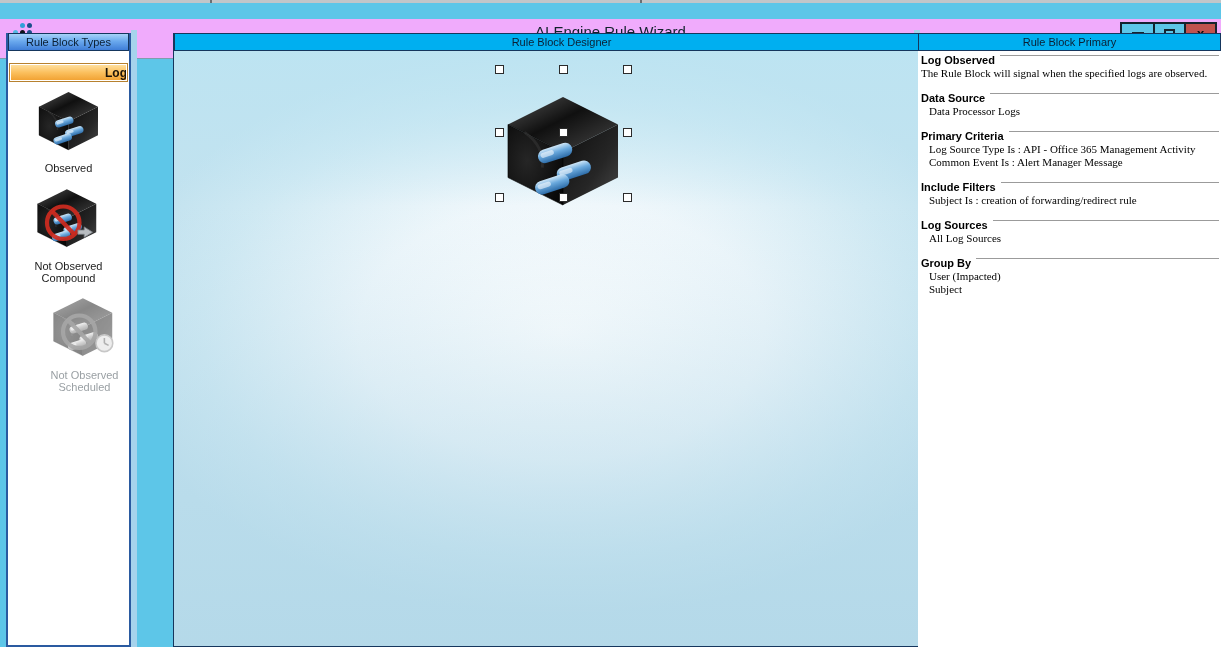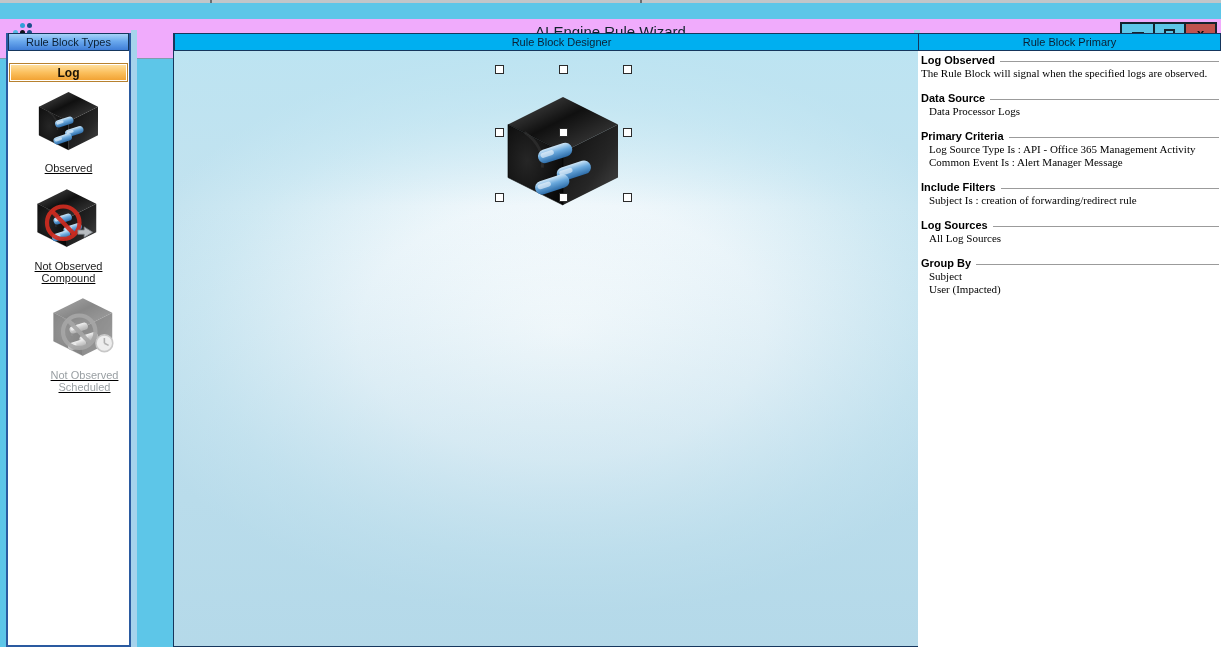--- a/index.html
+++ b/index.html
@@ -29,25 +29,25 @@
   .gap { position:absolute; top:30px; bottom:0; width:6px; background:#a6d3ec; }
   .panel-header { height:18px; line-height:17px; text-align:center; font-size:11px;
                   color:#0b1f33; border:1px solid #15365d; }
   .cyan-header { background:#00aff0; }
 
   
   .left-panel { position:absolute; left:6px; top:33px; width:125px; bottom:0;
                 background:#ffffff; border:2px solid #2a5aa0; border-top:none; }
   .left-header { margin:-0px -0px 12px -0px; background:linear-gradient(#a8d2f8, #6aa9ee 45%, #3f7ed8);
                  border:1px solid #15365d; }
-  .log-btn { margin:2px 1px; height:19px; line-height:18px; text-align:center;
+  .log-btn { margin:2px 1px; height:19px; line-height:18px; text-align:right;
              font-size:12px; font-weight:bold; color:#1a1206;
              background:linear-gradient(#ffe2a4, #fbc05e 50%, #f09f2e);
              border:1px solid #b7812f; outline:1px solid #ffffff; outline-offset:-2px; cursor:pointer; }
-  .block-item { text-align:center; cursor:grab;text-decoration:underline; }
+  .block-item { text-align:center; cursor:grab; }
   .block-item .icon-wrap { display:block; margin:0 auto; }
   .block-label { font-size:11px; line-height:12px; color:#1c1c1c; margin-top:7px; }
   .block-item.disabled { cursor:default; }
   .block-item.disabled .block-label { color:#9aa0a4; }
   .block-item.disabled svg { filter:grayscale(1) opacity(0.5); }
   #item-observed { margin-top:9px; }
   #item-compound { margin-top:13px; }
   #item-scheduled { margin-top:12px;padding-left:32px; }
 
   
@@ -58,21 +58,21 @@
               linear-gradient(rgba(188,228,242,0.85), rgba(255,255,255,0) 26%, rgba(176,214,231,0.75) 100%),
               radial-gradient(ellipse 58% 48% at 50% 47%, #ffffff 0%, #eff7fb 45%, #cfe9f3 80%, #c2e2ef 100%); }
   .handle { position:absolute; width:9px; height:9px; background:#ffffff;
             border:1px solid #2b2b2b; cursor:move; }
   .designer-block { position:absolute; left:330px; top:44px; width:118px; height:112px; cursor:move; }
 
   
   .right-panel { position:absolute; left:918px; top:33px; width:303px; bottom:0; background:#ffffff; }
   .summary { padding:3px 2px 0 3px; font-size:11px; line-height:13px; color:#000; }
   .section { margin-bottom:12px; }
-  .sec-head { display:flex; align-items:center; }
+  .sec-head { display:flex; align-items:flex-start; }
   .sec-title { font-weight:bold; white-space:nowrap; }
   .sec-rule { flex:1; border-top:1px solid #9b9b9b; margin:1px 0 0 5px; }
   .sec-line { padding-left:8px;font-family:Liberation Serif, serif; }
   .sec-line.noindent { padding-left:0; }
 </style>
 </head>
 <body>
 
 <svg width="0" height="0" style="position:absolute" aria-hidden="true">
   <defs>
@@ -250,18 +250,18 @@
           <span class="sec-rule"></span>
         </div>
       <div class="sec-line">All Log Sources</div>
     </div>
 
     <div class="section">
       <div class="sec-head">
           <span class="sec-title">Group By</span>
           <span class="sec-rule"></span>
         </div>
+      <div class="sec-line">User (Impacted)</div>
       <div class="sec-line">Subject</div>
-      <div class="sec-line">User (Impacted)</div>
     </div>
 
   </div>
 </div>
 
 </body></html>

